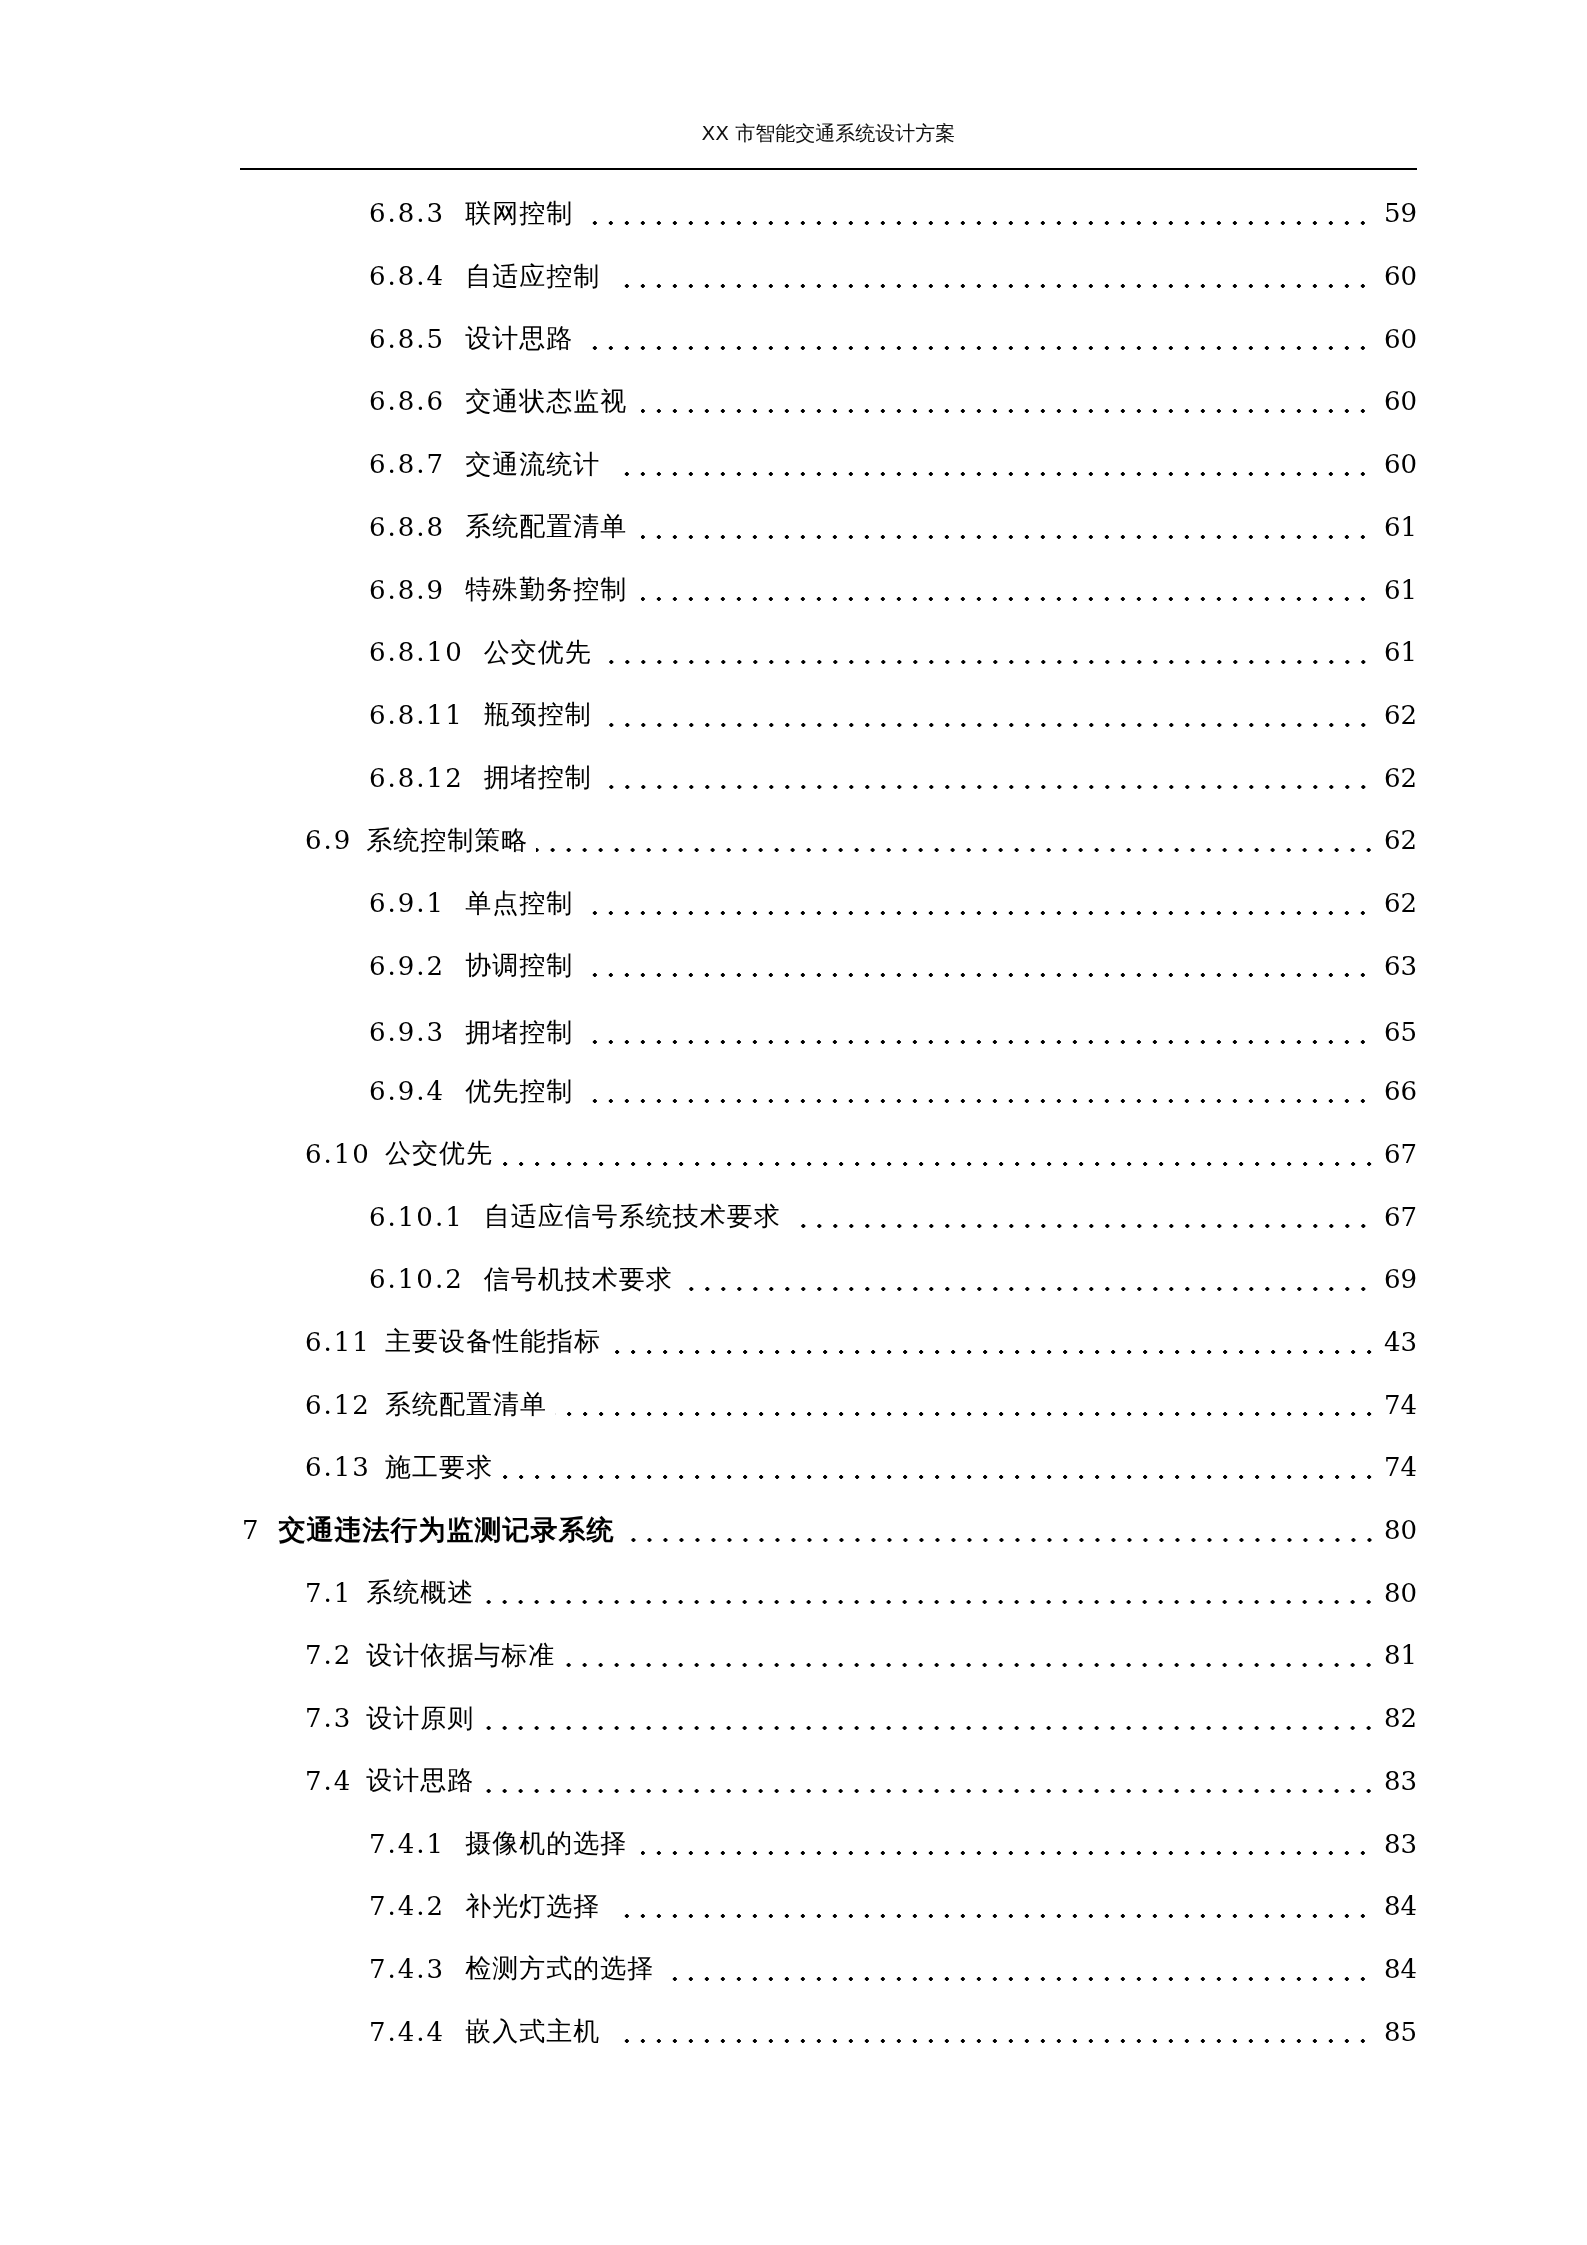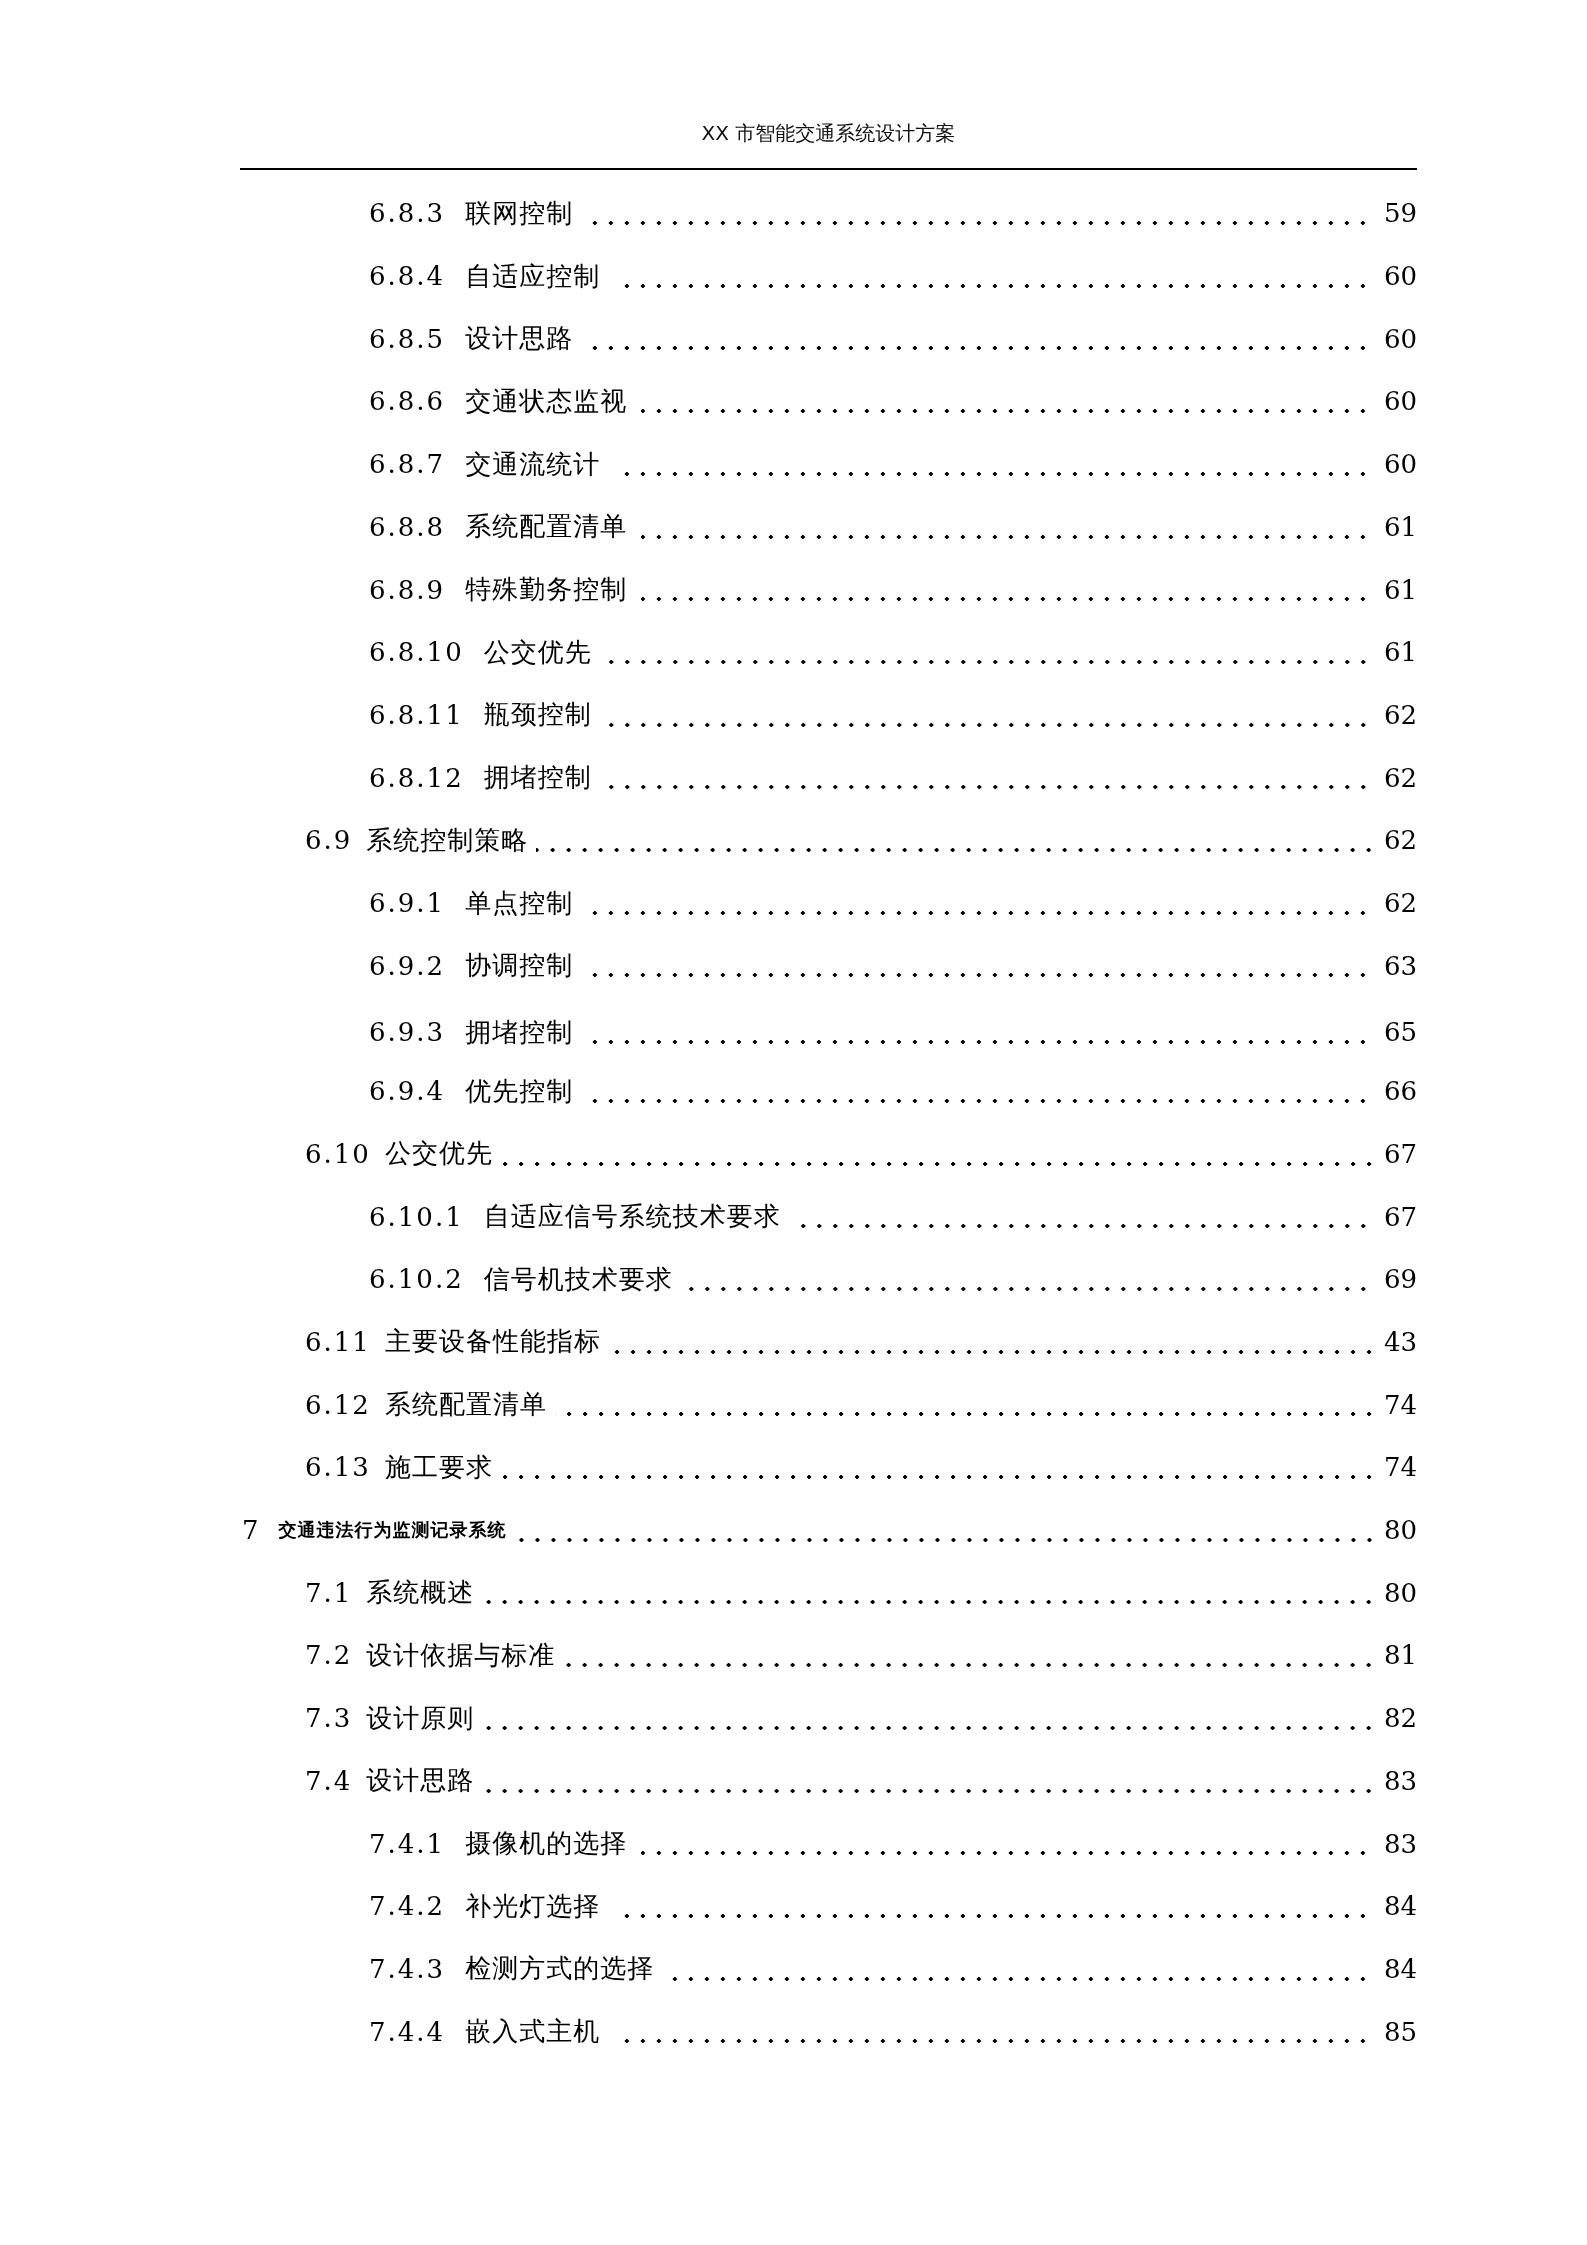--- a/index.html
+++ b/index.html
@@ -67,21 +67,21 @@
       flex: 0 0 auto;
     }
     .toc-title {
       font-family: Liberation Serif, serif;
       font-weight: 300;
       flex: 0 0 auto;
       letter-spacing: 1px;
     }
     .lvl-1 .toc-title {
       font-weight: 600;
-      font-size: 18px;
+      font-size: 27px;
     }
     .lvl-1 .toc-num {
       margin-right: 18px;
     }
     .toc-leader {
       flex: 1 1 auto;
       height: 62.7px;
       margin: 0 6px 0 8px;
       background-image: radial-gradient(circle, #000 1.6px, transparent 2.1px);
       background-size: 16px 6px;

